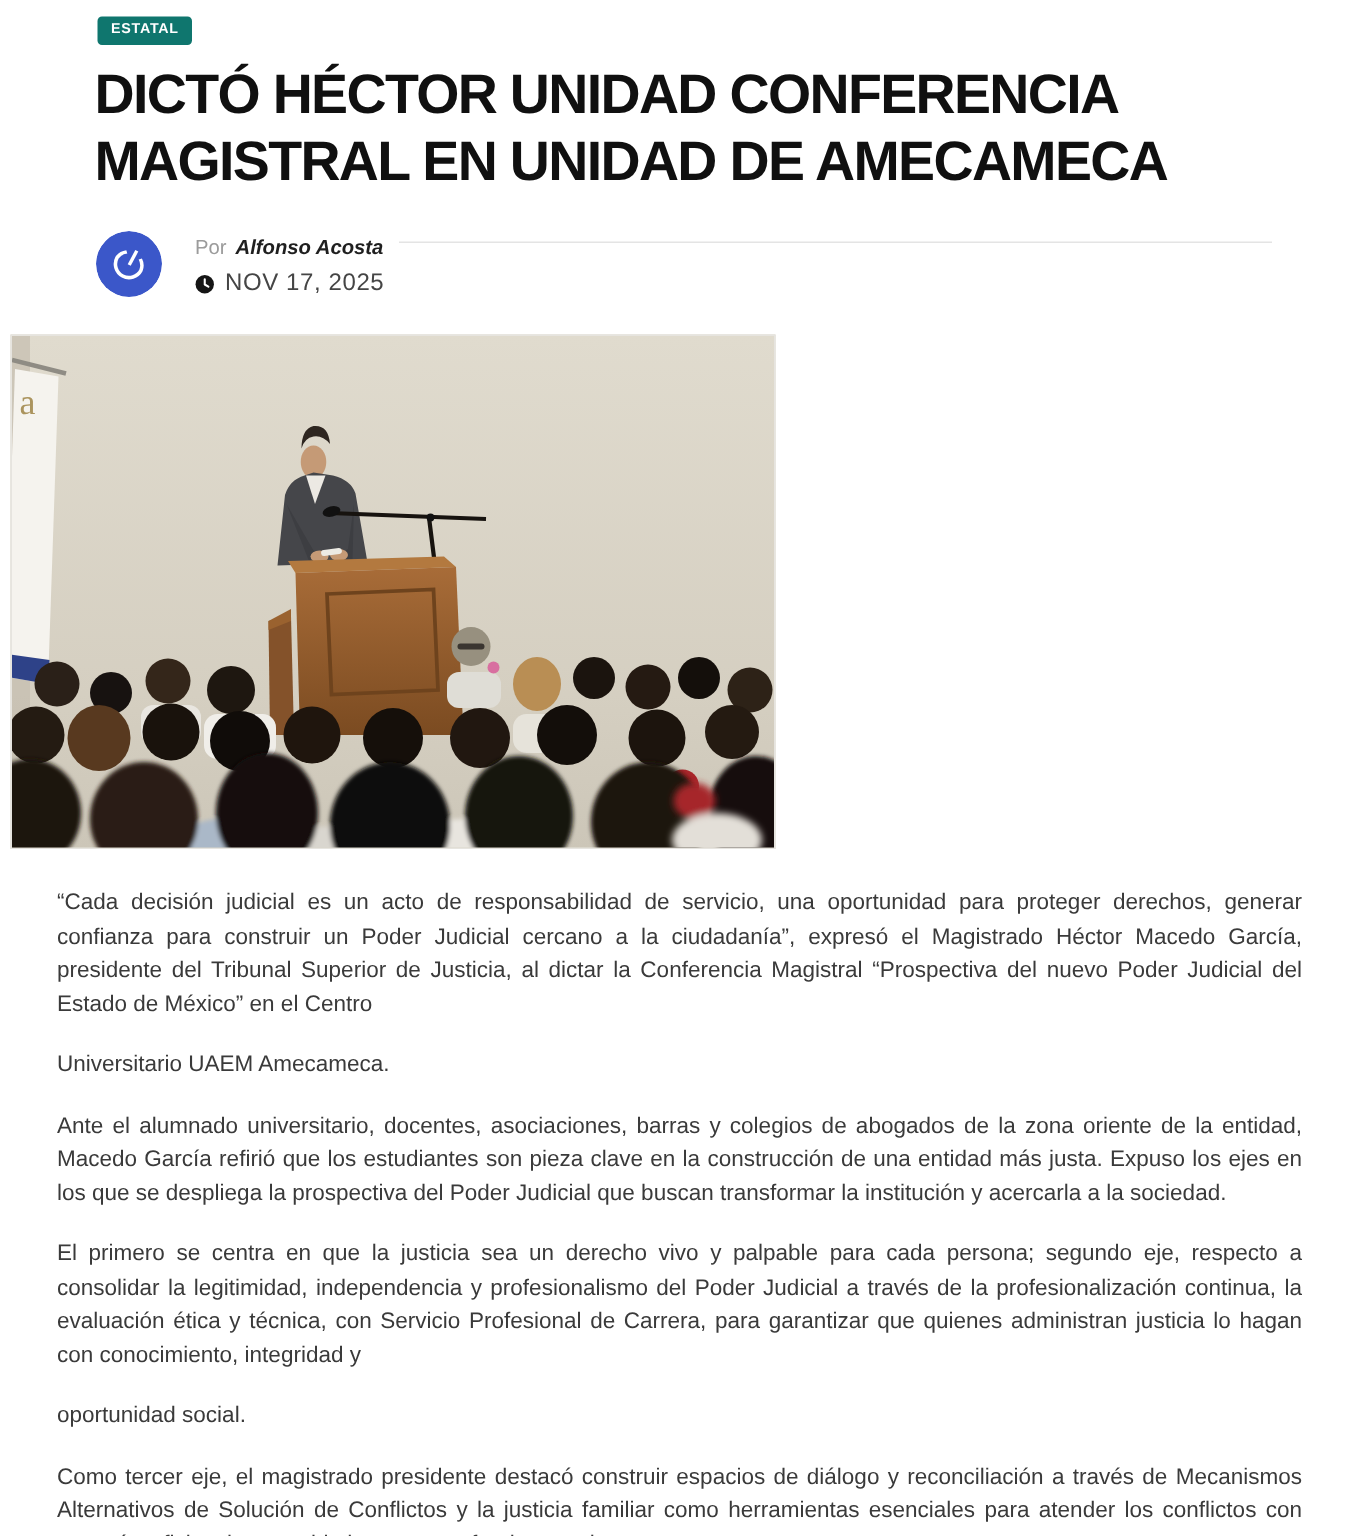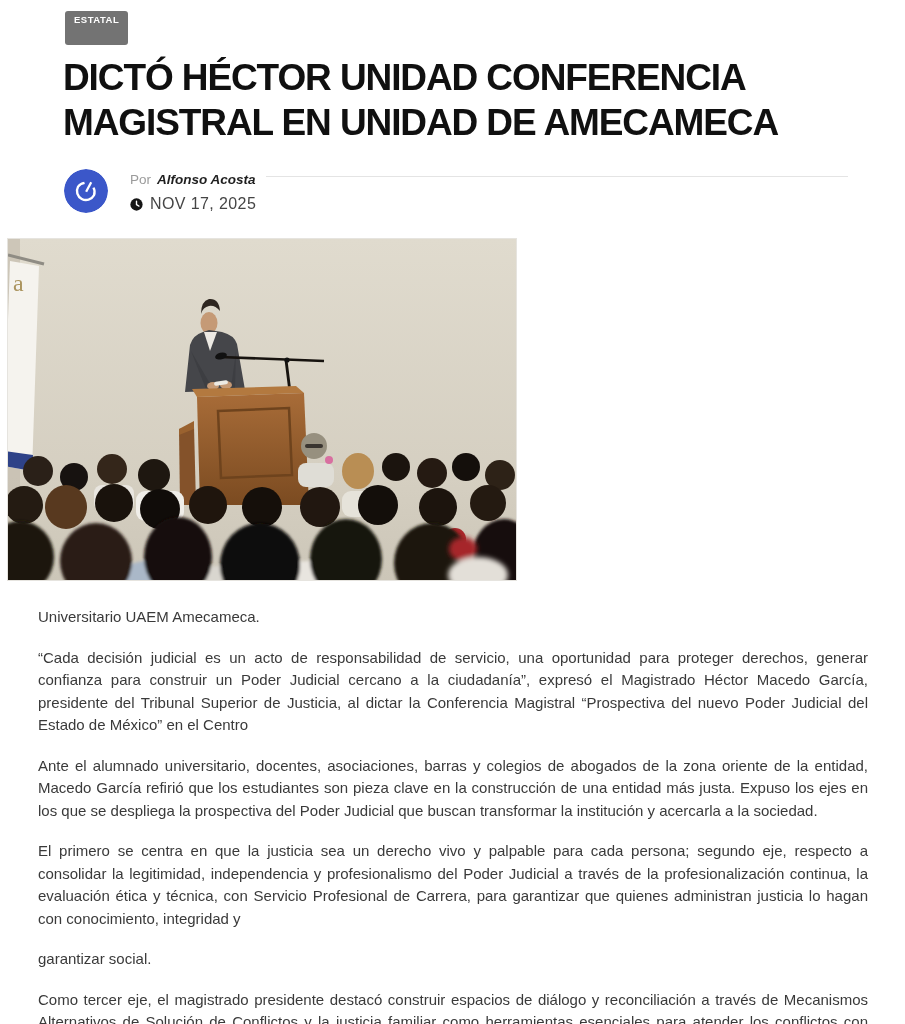--- a/index.html
+++ b/index.html
@@ -1,21 +1,21 @@
 <!DOCTYPE html>
 <html><head>
 <meta charset="utf-8">
 <style>
   html,body{margin:0;padding:0;background:#ffffff;}
   body{width:905px;height:1024px;overflow:hidden;font-family:"Liberation Sans",sans-serif;}
   .page{position:relative;width:905px;height:1024px;background:#fff;}
 
   
-  .badge{display:inline-block;margin:11px 0 0 65px;padding:4px 9px 20px 9px;
-         background:#737373;color:#fff;font-size:9.5px;font-weight:bold;
+  .badge{display:inline-block;margin:11px 0 0 65px;padding:4px 9px 5px 9px;
+         background:#0f766e;color:#fff;font-size:9.5px;font-weight:bold;
          letter-spacing:.5px;border-radius:3px;text-decoration:none;line-height:10px;}
   h1.title{margin:10px 0 0 63px;width:770px;font-size:37px;line-height:45px;
          font-weight:800;color:#101010;letter-spacing:-1.1px;}
 
   .byline{display:flex;align-items:flex-start;margin:24px 0 0 64px;width:784px;gap:22px;}
   .avatar{width:44px;height:44px;border-radius:50%;overflow:hidden;flex:0 0 44px;display:block;}
   .byline-text{flex:1;padding-top:3px;}
   .author-row{display:flex;font-size:13.5px;}
   .por{color:#9b9b9b;margin-right:6px;}
   .author{color:#1f1f1f;font-weight:bold;text-decoration:none;font-style:italic;}
@@ -172,21 +172,21 @@
         </g>
         <g filter="url(#blur2)">
           <ellipse cx="455" cy="310" rx="14" ry="12" fill="#a6262a"></ellipse>
           <ellipse cx="470" cy="336" rx="30" ry="18" fill="#e3dfd8"></ellipse>
         </g>
       </g>
     </svg>
   </figure>
 
   <article>
+    <p>“Cada decisión judicial es un acto de responsabilidad de servicio, una oportunidad para proteger derechos, generar confianza para construir un Poder Judicial cercano a la ciudadanía”, expresó el Magistrado Héctor Macedo García, presidente del Tribunal Superior de Justicia, al dictar la Conferencia Magistral “Prospectiva del nuevo Poder Judicial del Estado de México” en el Centro</p>
     <p>Universitario UAEM Amecameca.</p>
-    <p>“Cada decisión judicial es un acto de responsabilidad de servicio, una oportunidad para proteger derechos, generar confianza para construir un Poder Judicial cercano a la ciudadanía”, expresó el Magistrado Héctor Macedo García, presidente del Tribunal Superior de Justicia, al dictar la Conferencia Magistral “Prospectiva del nuevo Poder Judicial del Estado de México” en el Centro</p>
     <p>Ante el alumnado universitario, docentes, asociaciones, barras y colegios de abogados de la zona oriente de la entidad, Macedo García refirió que los estudiantes son pieza clave en la construcción de una entidad más justa. Expuso los ejes en los que se despliega la prospectiva del Poder Judicial que buscan transformar la institución y acercarla a la sociedad.</p>
     <p>El primero se centra en que la justicia sea un derecho vivo y palpable para cada persona; segundo eje, respecto a consolidar la legitimidad, independencia y profesionalismo del Poder Judicial a través de la profesionalización continua, la evaluación ética y técnica, con Servicio Profesional de Carrera, para garantizar que quienes administran justicia lo hagan con conocimiento, integridad y</p>
-    <p>garantizar social.</p>
+    <p>oportunidad social.</p>
     <p>Como tercer eje, el magistrado presidente destacó construir espacios de diálogo y reconciliación a través de Mecanismos Alternativos de Solución de Conflictos y la justicia familiar como herramientas esenciales para atender los conflictos con empatía, eficiencia y sentido humano, es fundamental.</p>
   </article>
 
 </div>
 
 </body></html>

